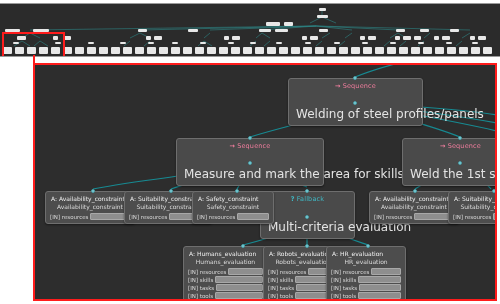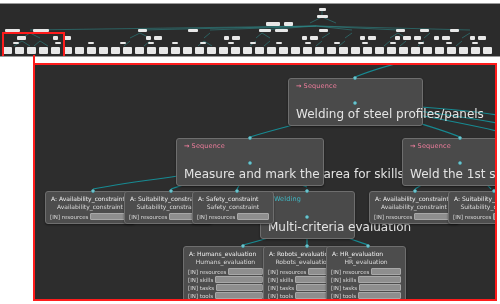--- a/index.html
+++ b/index.html
@@ -24,21 +24,21 @@
                 border-left:7px solid #ff1c1c;}
 
   
   #detail{position:absolute;left:33px;top:63px;width:464px;height:238px;
           background:#2d2d2d;border:2px solid #ff1c1c;box-sizing:border-box;overflow:hidden;}
   #wires{position:absolute;left:0;top:0;width:460px;height:234px;}
 
   
   .node{position:absolute;background:#4d4d4d;border:1px solid #6e6e6e;border-radius:3px;
         box-shadow:0 1px 2px rgba(0,0,0,.45);box-sizing:border-box;z-index:4;}
-  .ctrl{background:#4a4a4a;padding:3px 7px 4px;text-align:left;}
+  .ctrl{background:#4a4a4a;padding:3px 7px 4px;text-align:center;}
   .ctrl .ctitle{font-size:6.5px;letter-spacing:.15px;white-space:nowrap;}
   .ctrl .ctitle .gly{font-weight:bold;margin-right:2px;}
   .ctrl .cname{font-size:12px;color:#e3e3e3;white-space:nowrap;margin-top:17px;}
   .seq .ctitle{color:#ef7d9d;}
   .fb  .ctitle{color:#3fb8c4;}
 
   
   .leaf{padding:2px 3px 3px;}
   .leaf .ltitle{font-size:6px;color:#f0f0f0;white-space:nowrap;padding:1px 2px 0;}
   .leaf .lname{font-size:6px;color:#dcdcdc;white-space:nowrap;text-align:center;
@@ -227,21 +227,21 @@
     <div class="ctitle">
       <span class="gly">→</span><span>Sequence</span>
     </div>
     <div class="cname">Weld the 1st steel profile/panel</div>
   </div>
   <div class="sock" style="left:423px;top:71px;"></div>
   <div class="sock" style="left:423px;top:96px;"></div>
 
   <div class="node ctrl fb" style="left:225px;top:126px;width:95px;">
     <div class="ctitle">
-      <span class="gly">?</span><span>Welding</span>
+      <span class="gly">?</span><span>Fallback</span>
     </div>
     <div class="cname">Multi-criteria evaluation</div>
   </div>
   <div class="sock" style="left:270px;top:124px;"></div>
   <div class="sock" style="left:270px;top:150px;"></div>
 
   <div class="node leaf" style="left:10px;top:126px;width:90px;">
     <div class="ltitle">A: Availability_constraint</div>
     <div class="lname">Availability_constraint</div>
     <div class="port">

